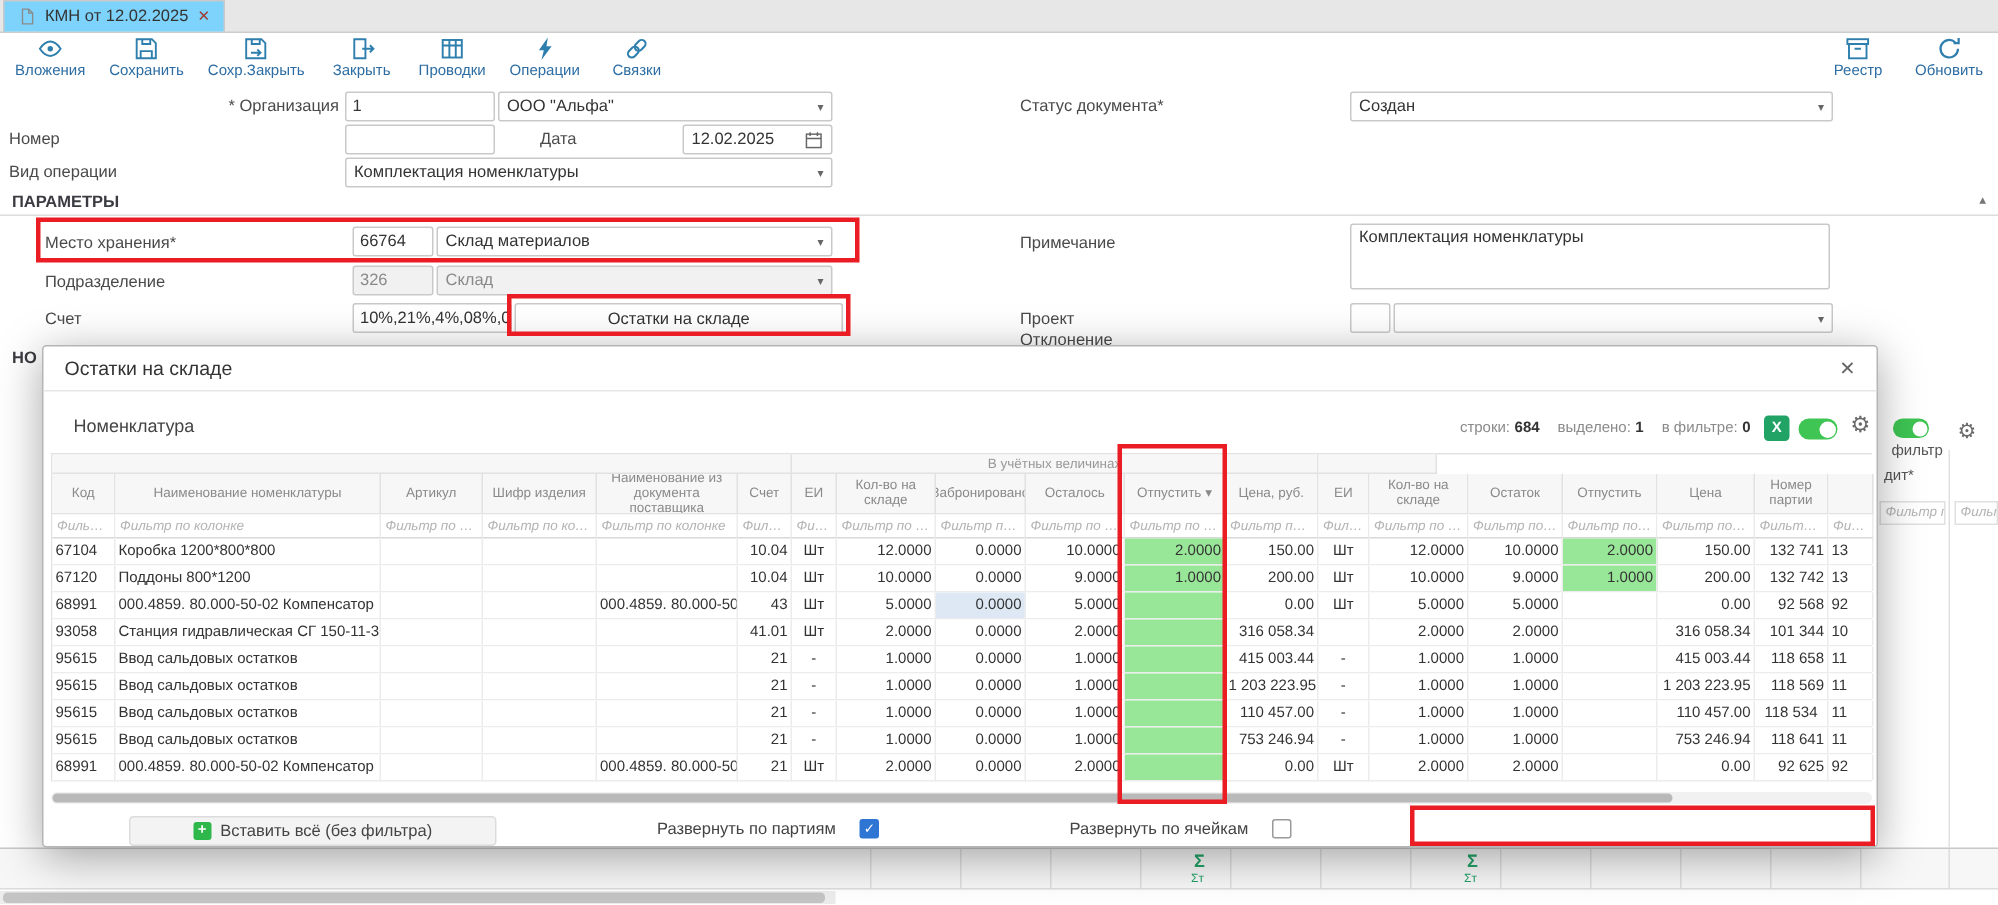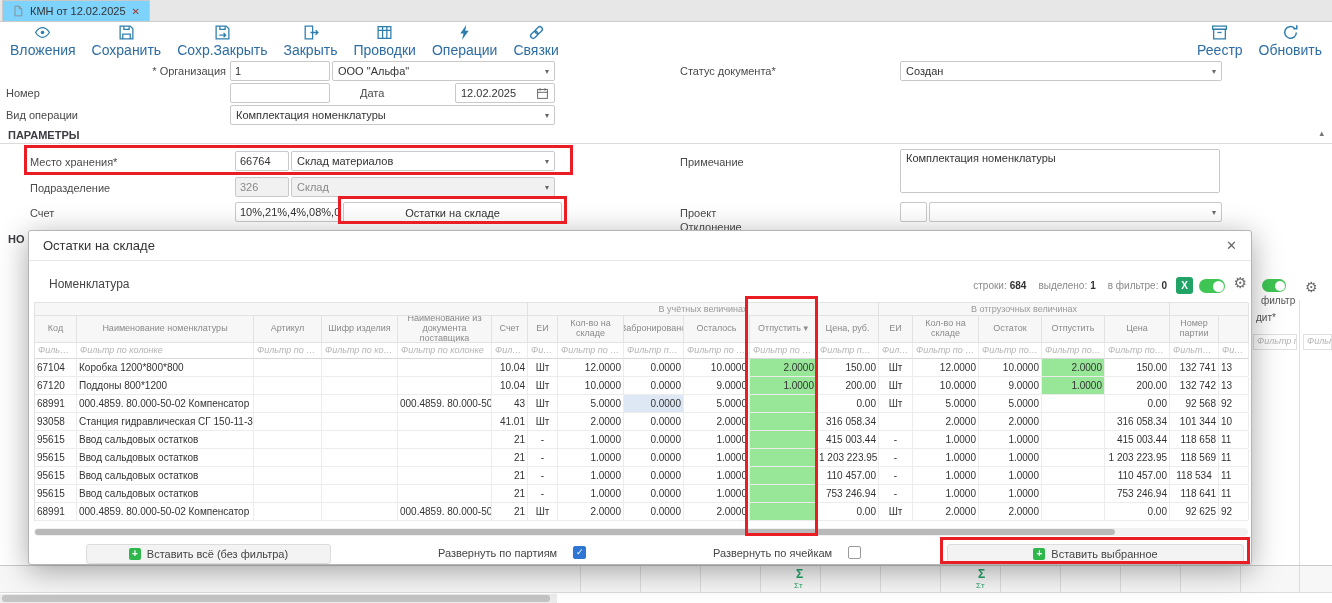--- a/index.html
+++ b/index.html
@@ -11,21 +11,21 @@
   .tab{height:21px;background:#7dd3fc;border:1px solid #c9c9c9;border-bottom:none;display:flex;align-items:center;gap:6px;padding:0 9px;margin-left:2px;font-size:11px;color:#333}
   .tab-close{color:#a33a2e;font-size:10px;cursor:pointer}
 
   
   .toolbar{position:absolute;left:0;top:22px;width:1332px;height:35px;background:#fff;display:flex;align-items:flex-start;padding:2px 10px}
   .tb-left{display:flex;gap:16px}
   .tb-right{margin-left:auto;display:flex;gap:16px}
   .tb-item{display:flex;flex-direction:column;align-items:center;min-width:44px;cursor:pointer}
   .tico{color:#2e7fae;width:17px;height:17px}
   .tico svg{width:17px;height:17px;display:block}
-  .tlabel{font-size:14px;color:#2d6da3;margin-top:1px;white-space:nowrap}
+  .tlabel{font-size:10px;color:#2d6da3;margin-top:1px;white-space:nowrap}
 
   
   .lbl{position:absolute;font-size:11px;color:#4a4a4a;white-space:nowrap}
   .inp{position:absolute;height:20px;border:1px solid #c9c9c9;border-radius:2px;background:#fff;font-size:11px;color:#333;padding:0 4px;line-height:18px;white-space:nowrap;overflow:hidden}
   .inp.disabled{background:#f1f1f1;color:#8a8a8a}
   .selbox{position:absolute;height:20px;border:1px solid #c9c9c9;border-radius:2px;background:#fff;font-size:11px;color:#333;padding:0 5px;display:flex;align-items:center;justify-content:space-between;overflow:hidden}
   .selbox.disabled{background:#f1f1f1;color:#8a8a8a}
   .chev{font-size:8px;color:#666;margin-left:4px;flex:none}
   .txtarea{position:absolute;border:1px solid #c9c9c9;border-radius:2px;background:#fff;font-size:11px;color:#333;padding:2px 5px}
   .btn-plain{position:absolute;height:21px;border:1px solid #c9c9c9;border-radius:2px;background:#fff;font-size:11px;color:#333;display:flex;align-items:center;justify-content:center;cursor:pointer}
@@ -307,21 +307,20 @@
         <span class="stat"><span class="sl">в фильтре:</span><b class="sv">0</b></span>
       </div>
     <div class="xls">X</div>
     <div class="mtoggle toggle"></div>
     <div class="mgear">⚙</div>
 
     <div class="tbl">
       <div id="grow" class="grow">
           <div class="gcell" style="width: 493px;"></div>
           <div class="gcell" style="width: 351px;">В учётных величинах</div>
-          <div class="gcell" style="width: 291px;">В отгрузочных величинах</div>
           <div class="gcell" style="width: 79px;"></div>
         </div>
       <div id="hrow" class="hrow">
           <div class="hcell" style="width: 42px;">Код</div>
           <div class="hcell" style="width: 177px;">Наименование номенклатуры</div>
           <div class="hcell" style="width: 68px;">Артикул</div>
           <div class="hcell" style="width: 76px;">Шифр изделия</div>
           <div class="hcell" style="width: 94px;">Наименование из документа поставщика</div>
           <div class="hcell" style="width: 36px;">Счет</div>
           <div class="hcell" style="width: 30px;">ЕИ</div>
@@ -561,24 +560,20 @@
       <span>Вставить всё (без фильтра)</span>
     </div>
     <div class="chkwrap" style="left:409px">
       <span>Развернуть по партиям</span>
       <span id="cb1" class="cb checked"></span>
     </div>
     <div class="chkwrap" style="left:684px">
       <span>Развернуть по ячейкам</span>
       <span id="cb2" class="cb"></span>
     </div>
-    <div class="mbtn" style="left:918px;width:297px">
-      <span class="plus"></span>
-      <span>Вставить выбранное</span>
-    </div>
   </div>
 
   <div class="ann" style="left:24px;top:145px;width:549px;height:30px"></div>
   <div class="ann" style="left:338px;top:196px;width:229px;height:28px"></div>
   <div class="ann" style="left:745px;top:296px;width:73px;height:240px"></div>
   <div class="ann" style="left:940px;top:537px;width:310px;height:27px"></div>
 
 </div>
 
 </body></html>

